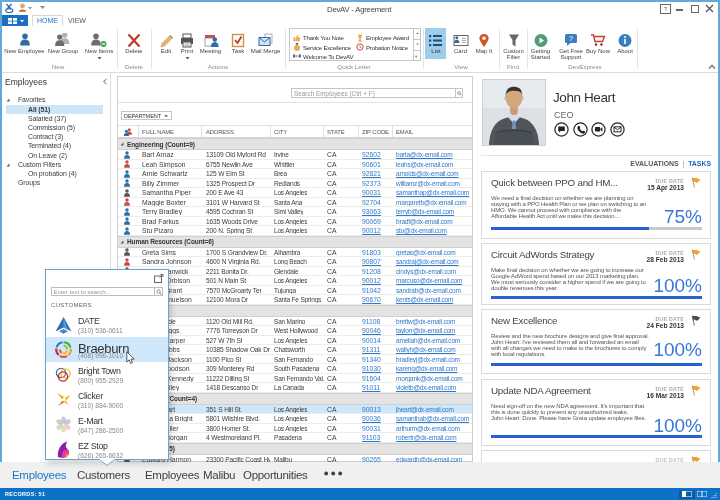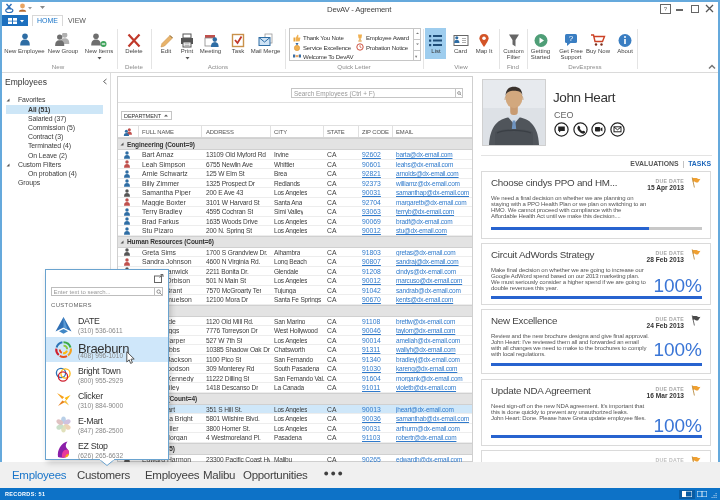--- a/index.html
+++ b/index.html
@@ -799,30 +799,31 @@
 <div class="a" style="left:617.0px;top:121.5px;width:15px;height:15px;margin-left:-7.5px;">
       <svg width="15" height="15" viewBox="0 0 15 15">
         <circle cx="7.5" cy="7.5" r="6.6" fill="none" stroke="#222" stroke-width="1.2"></circle>
         <rect x="4" y="4.8" width="7" height="5" fill="none" stroke="#222" stroke-width="1"></rect>
         <path d="M4 5 L7.5 7.8 L11 5" stroke="#222" stroke-width="1" fill="none"></path>
       </svg>
     </div>
 <div class="a" style="left:481px;top:155px;width:231px;height:1px;background:#e3e3e3;"></div>
 <div class="a" style="left:481px;top:159.5px;width:230px;text-align:right;font-size:6.9px;color:#555;font-weight:bold;letter-spacing:0;">EVALUATIONS&nbsp; <span style="color:#999;font-weight:normal;">|</span>&nbsp; <span style="color:#1c66ba;">TASKS</span></div>
 <div class="a" style="left:481px;top:171.0px;width:230px;height:68.0px;border:1px solid #dadada;box-sizing:border-box;background:#fff;"></div>
-<div class="a tl" style="left:491px;top:177.0px;font-size:9.8px;color:#444;letter-spacing:-0.25px;">Choose cindys PPO and HM...</div>
+<div class="a tl" style="left:491px;top:177.0px;font-size:9.8px;color:#444;letter-spacing:-0.25px;">Quick between PPO and HM...</div>
 <div class="a" style="left:600px;top:177.5px;width:84px;text-align:right;font-size:5.2px;font-weight:bold;color:#a8a8a8;letter-spacing:0.3px;">DUE DATE</div>
 <div class="a" style="left:600px;top:183.5px;width:84px;text-align:right;font-size:6.6px;font-weight:bold;color:#333;">15 Apr 2013</div>
 <div class="a" style="left:691px;top:177.0px;width:10px;height:11px;">
       <svg width="10" height="11" viewBox="0 0 10 11">
         <path d="M1.5 0.5 C3 1.8 4.5 0.2 6.5 1.5 C8 2.5 9 2 9.5 1.8 L7.2 5.2 C6.5 5.6 5.5 5.8 4.2 5 C2.8 4.1 2.2 4.8 1.8 5 Z" fill="#f0a030"></path>
         <path d="M1.2 0.5 L3.4 10.5" stroke="#b08030" stroke-width="0.8"></path>
       </svg>
     </div>
 <div class="a" style="left:491px;top:194.5px;font-size:6px;letter-spacing:-0.12px;line-height:6.3px;color:#555;white-space:nowrap;">We need a final decision on whether we are planning on<br>staying with a PPO Health Plan or we plan on switching to an<br>HMO. We cannot proceed with compliance with the<br>Affordable Health Act until we make this decision....</div>
+<div class="a" style="left:560px;top:206.0px;width:142px;text-align:right;font-size:19px;color:#3b76d6;">75%</div>
 <div class="a" style="left:491px;top:226.5px;width:211px;height:3px;background:#c8c8c8;"></div>
 <div class="a" style="left:491px;top:226.5px;width:158px;height:3px;background:#2763cf;"></div>
 <div class="a" style="left:481px;top:243.0px;width:230px;height:62.0px;border:1px solid #dadada;box-sizing:border-box;background:#fff;"></div>
 <div class="a tl" style="left:491px;top:249.0px;font-size:9.8px;color:#444;letter-spacing:-0.25px;">Circuit AdWords Strategy</div>
 <div class="a" style="left:600px;top:249.5px;width:84px;text-align:right;font-size:5.2px;font-weight:bold;color:#a8a8a8;letter-spacing:0.3px;">DUE DATE</div>
 <div class="a" style="left:600px;top:255.5px;width:84px;text-align:right;font-size:6.6px;font-weight:bold;color:#333;">28 Feb 2013</div>
 <div class="a" style="left:691px;top:249.0px;width:10px;height:11px;">
       <svg width="10" height="11" viewBox="0 0 10 11">
         <path d="M1.5 0.5 C3 1.8 4.5 0.2 6.5 1.5 C8 2.5 9 2 9.5 1.8 L7.2 5.2 C6.5 5.6 5.5 5.8 4.2 5 C2.8 4.1 2.2 4.8 1.8 5 Z" fill="#f0a030"></path>
         <path d="M1.2 0.5 L3.4 10.5" stroke="#b08030" stroke-width="0.8"></path>

